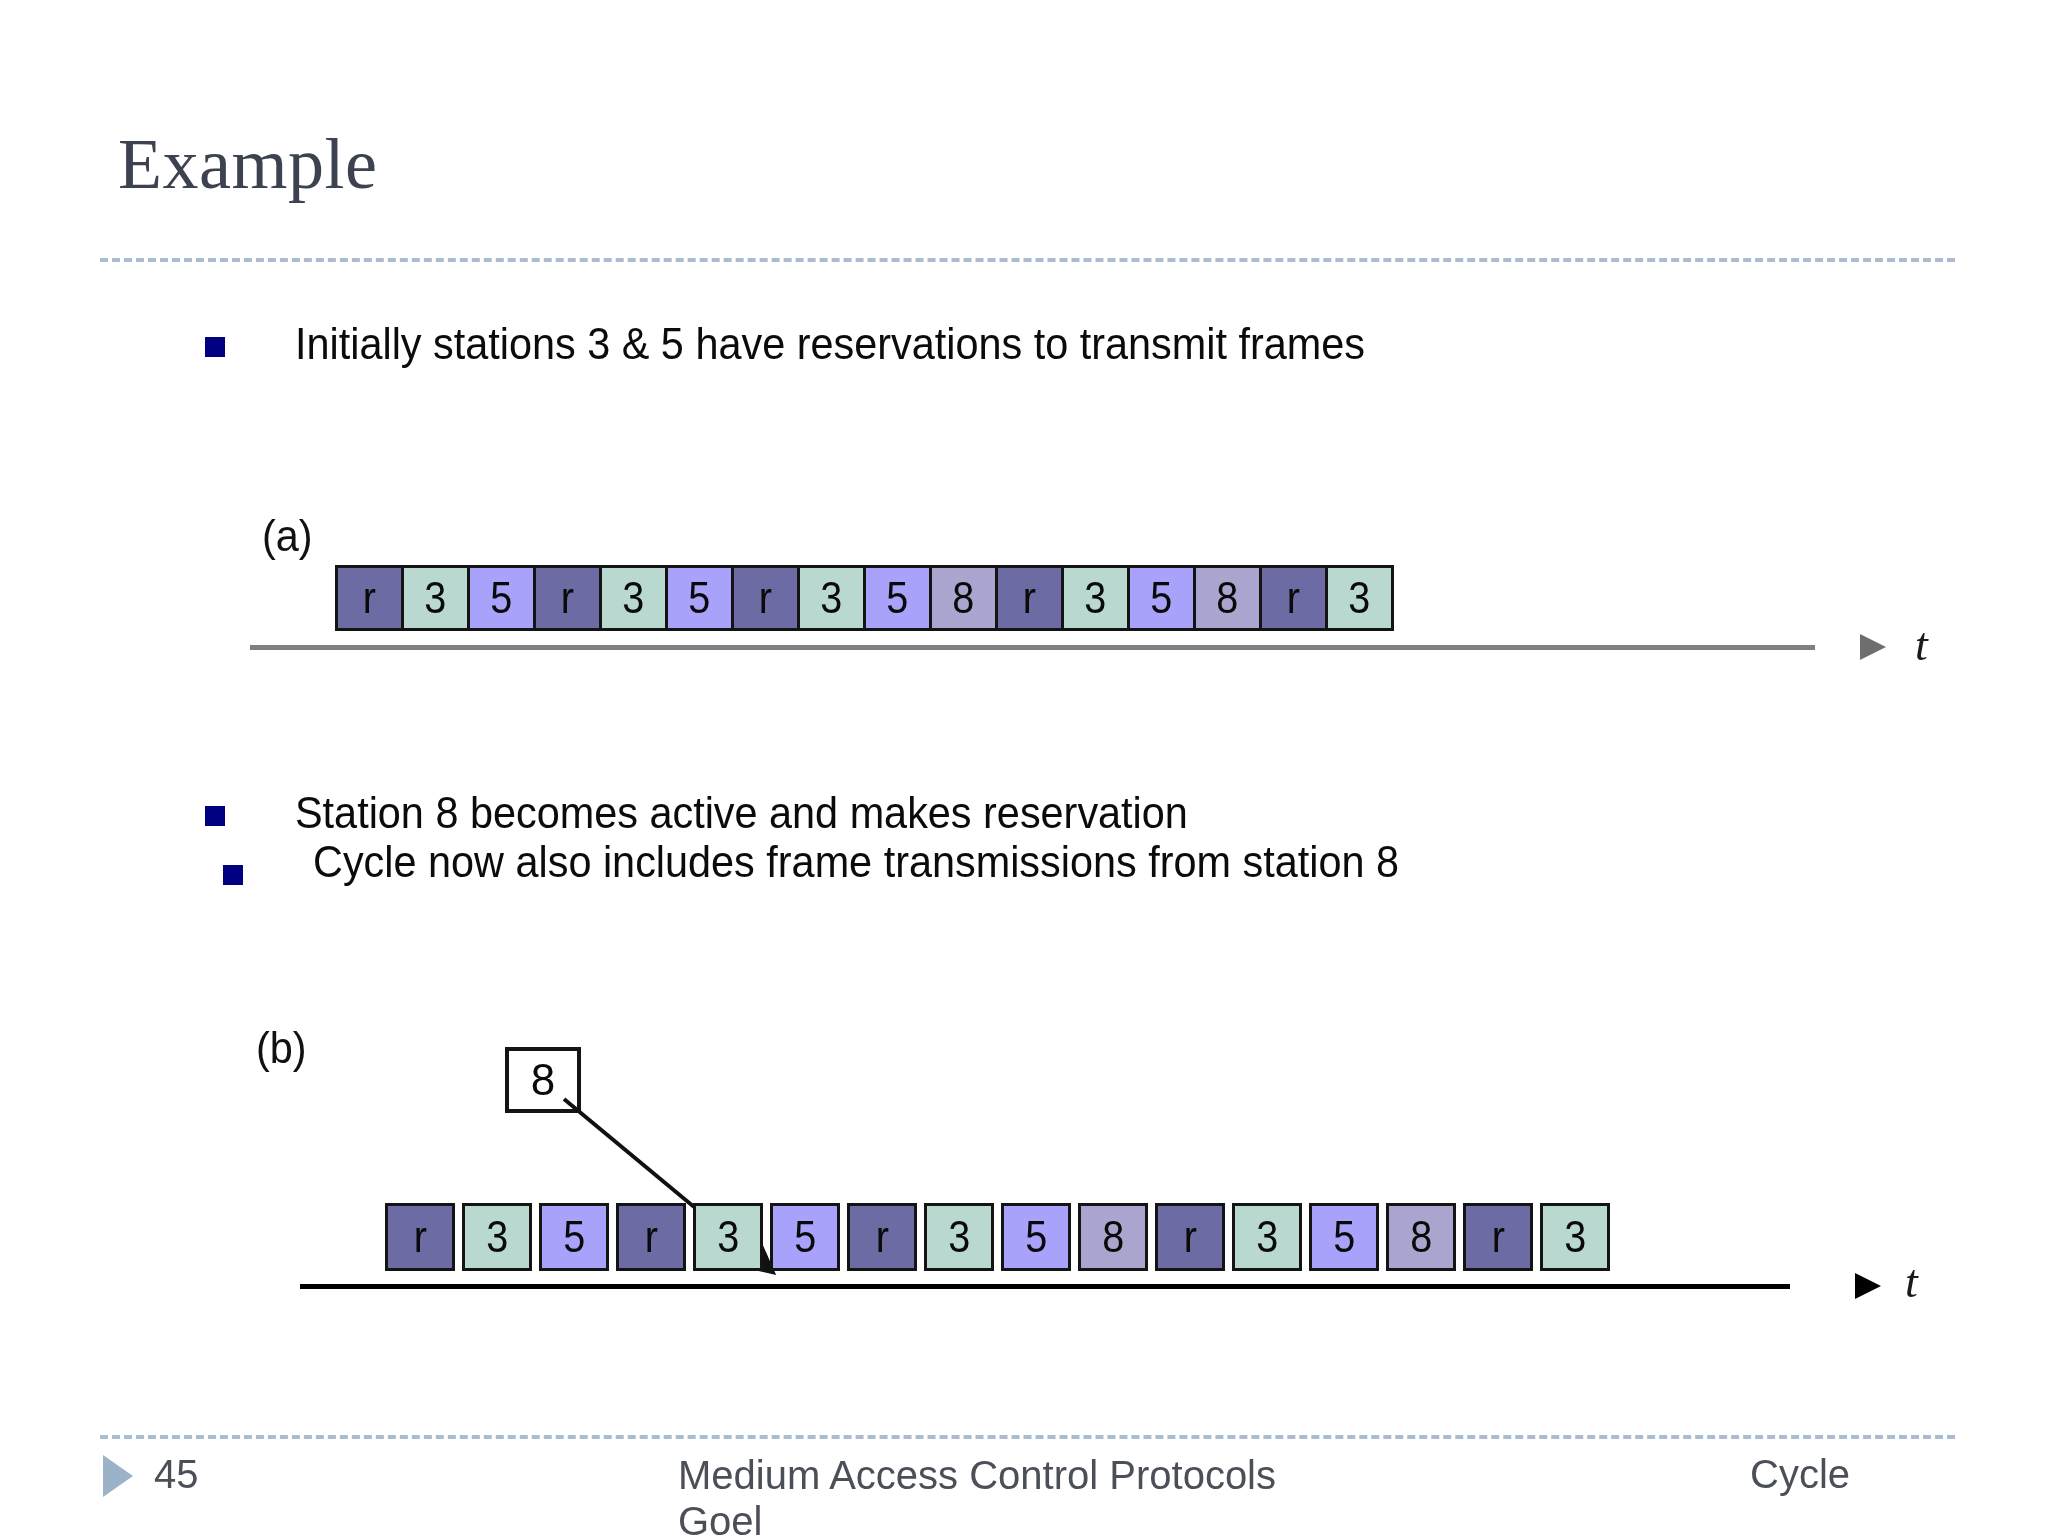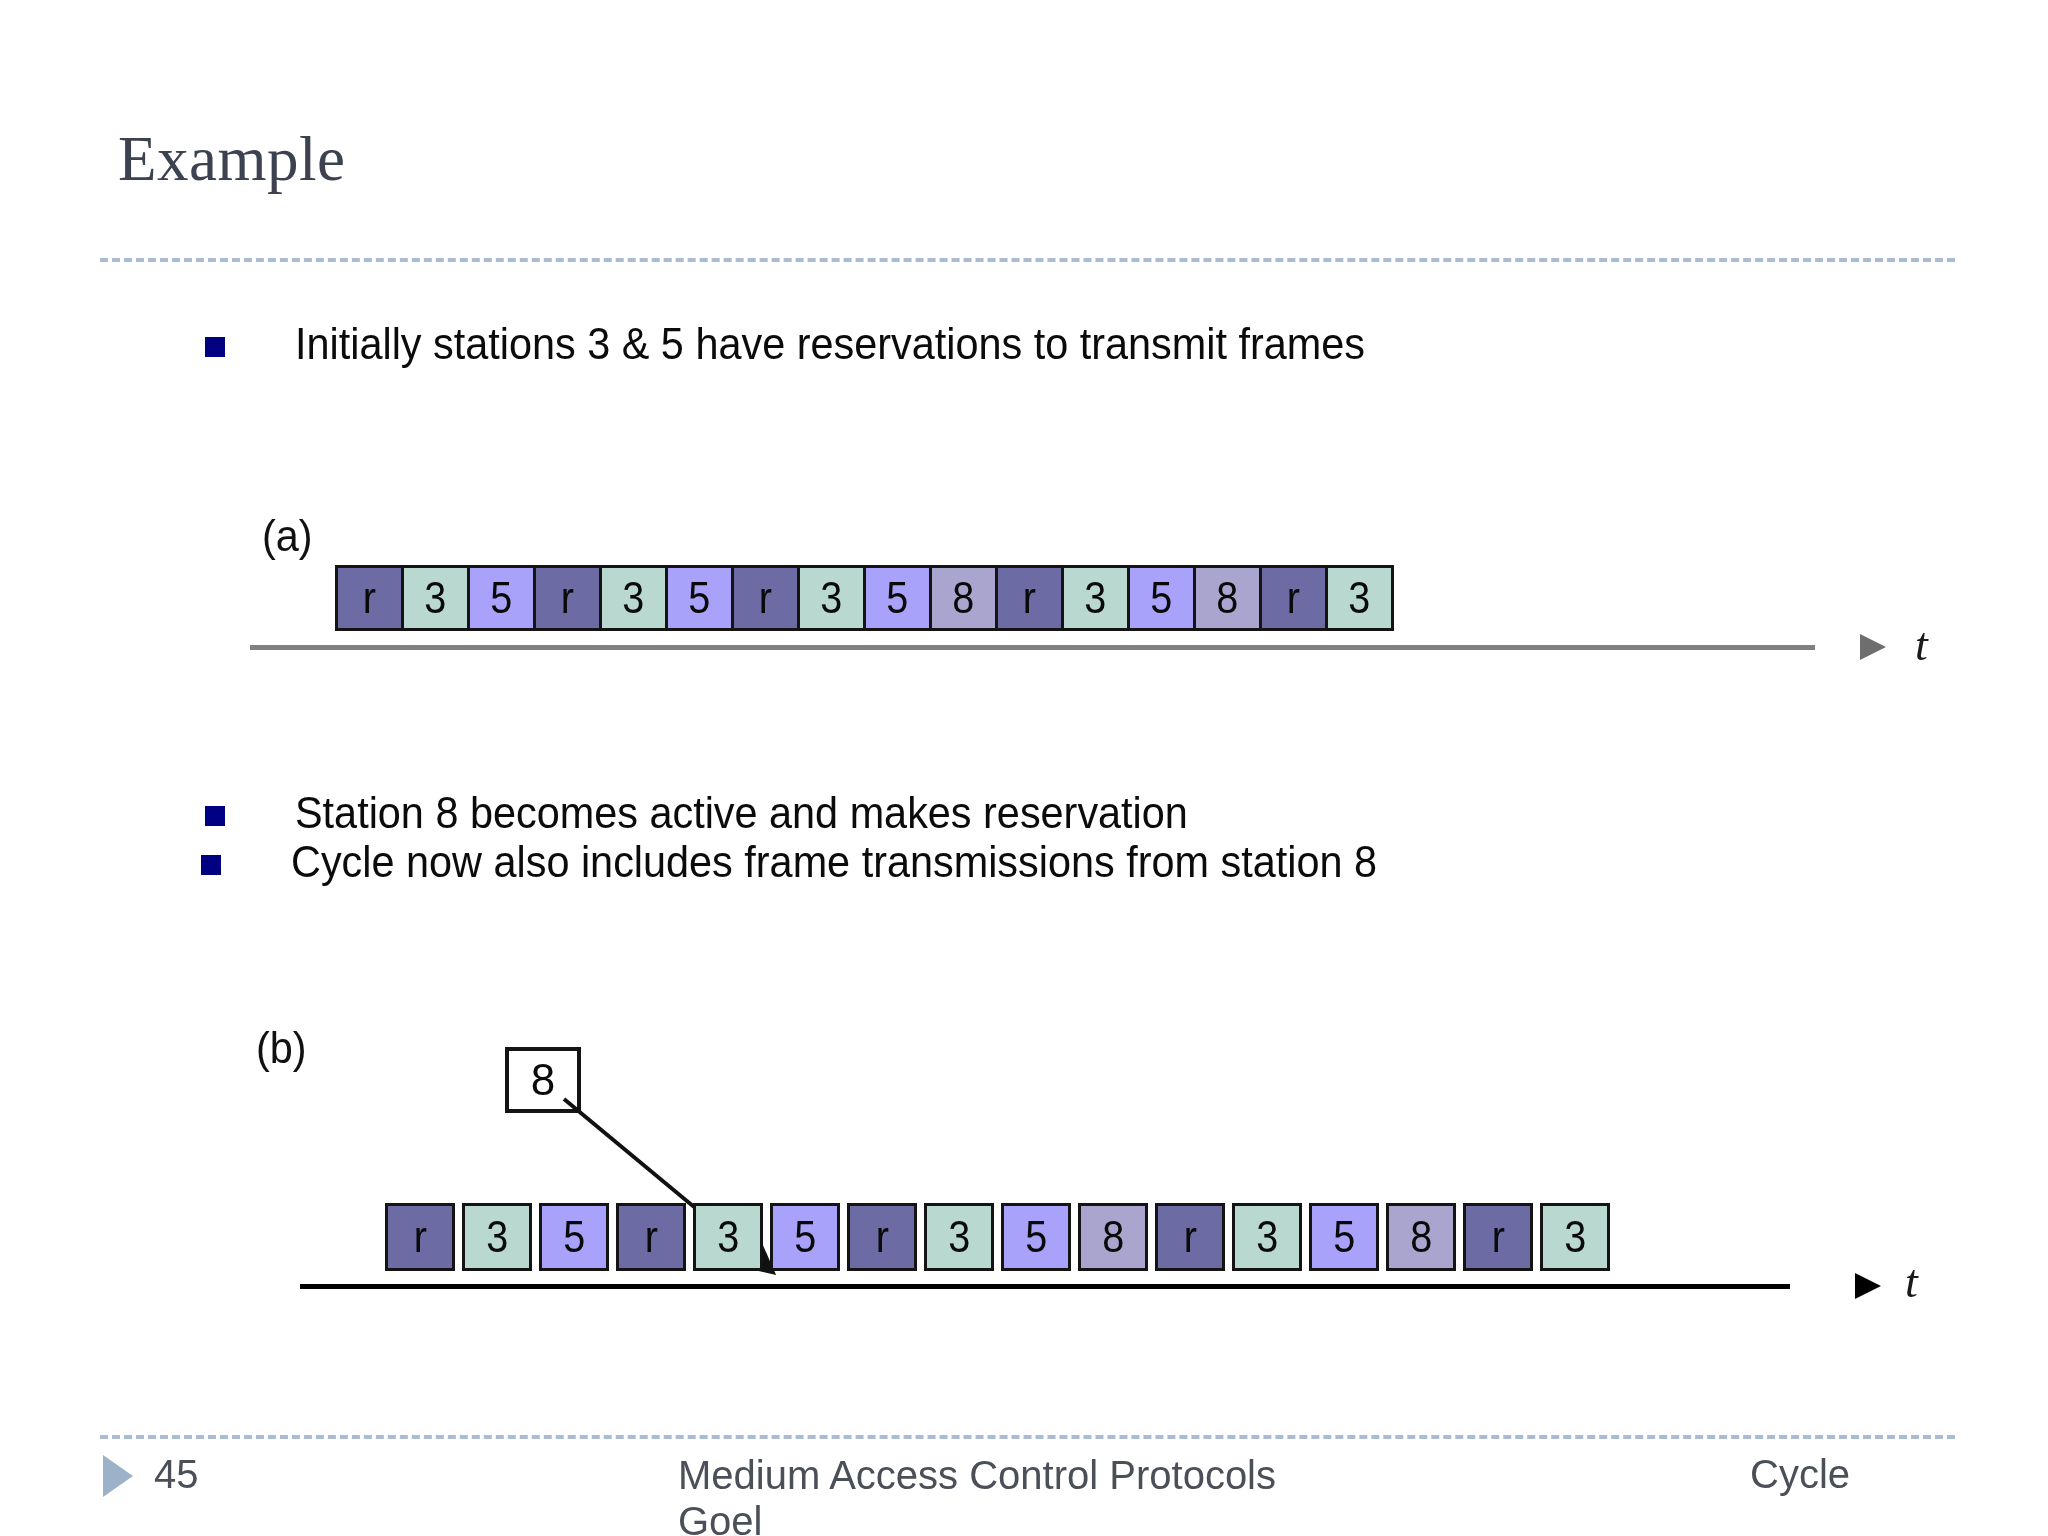--- a/index.html
+++ b/index.html
@@ -15,21 +15,21 @@
     font-family: "Liberation Sans", sans-serif;
     -webkit-font-smoothing: antialiased;
   }
 
   
   .slide-title {
     position: absolute;
     left: 118px;
     top: 128px;
     font-family: "Liberation Serif", serif;
-    font-size: 63px;
+    font-size: 72px;
     line-height: 1.0;
     color: #3d4250;
     letter-spacing: 0.5px;
     white-space: nowrap;
   }
 
   .title-rule {
     position: absolute;
     left: 100px;
     top: 258px;
@@ -59,21 +59,21 @@
     font-size: 45px;
     font-stretch: condensed;
     color: #0b0b0b;
     line-height: 1.05;
     transform: scaleX(0.92);
     transform-origin: left center;
   }
 
   #bullet-1 { left: 205px; top: 320px; }
   #bullet-2 { left: 205px; top: 789px; }
-  #bullet-3 { left: 201px; top: 838px; }
+  #bullet-3 { left: 223px; top: 838px; align-items: flex-end; }
 
   
   .group-label {
     position: absolute;
     font-family: "Liberation Sans", sans-serif;
     font-size: 44px;
     color: #111111;
     transform: scaleX(0.94);
     transform-origin: left center;
   }

